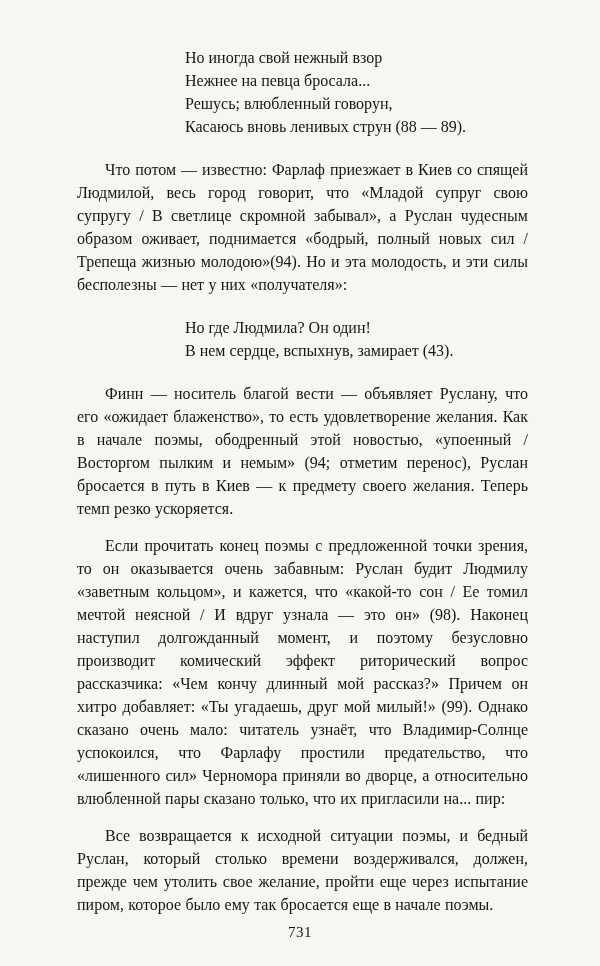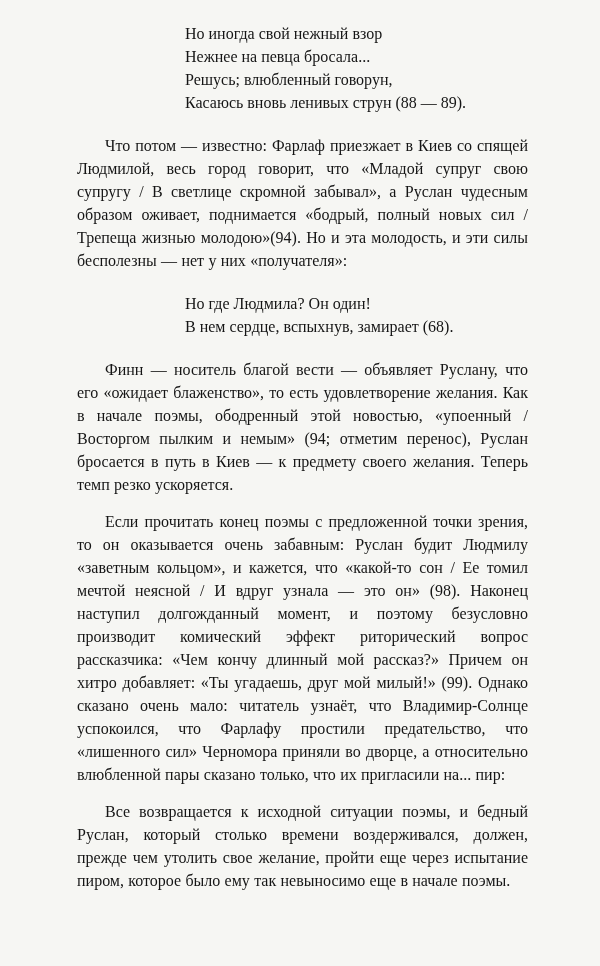--- a/index.html
+++ b/index.html
@@ -11,21 +11,21 @@
     position: relative;
     width: 600px;
     height: 966px;
     margin: 0 auto;
     background: #f6f6f3;
     color: #151515;
     font-family: "Liberation Serif", "DejaVu Serif", serif;
     font-size: 16px;
     line-height: 23px;
     box-sizing: border-box;
-    padding: 18px 58px 60px 63px;
+    padding: 42px 58px 60px 63px;
     overflow: hidden;
   }
   .para {
     margin: 14px;
     text-align: justify;
     text-indent: 28px;
     hyphens: none;
     word-spacing: 0.02em;
   }
   .verse {
@@ -52,23 +52,24 @@
 <div class="page">
 
   <div class="verse first">Но иногда свой нежный взор
 Нежнее на певца бросала...
 Решусь; влюбленный говорун,
 Касаюсь вновь ленивых струн (88 — 89).</div>
 
   <p class="para">Что потом — известно: Фарлаф приезжает в Киев со спящей Людмилой, весь город говорит, что «Младой супруг свою супругу / В светлице скромной забывал», а Руслан чудесным образом оживает, поднимается «бодрый, полный новых сил / Трепеща жизнью молодою»(94). Но и эта молодость, и эти силы бесполезны — нет у них «получателя»:</p>
 
   <div class="verse">Но где Людмила? Он один!
-В нем сердце, вспыхнув, замирает (68).</div>
+В нем сердце, вспыхнув, замирает (43).</div>
 
   <p class="para">Финн — носитель благой вести — объявляет Руслану, что его «ожидает блаженство», то есть удовлетворение желания. Как в начале поэмы, ободренный этой новостью, «упоенный / Восторгом пылким и немым» (94; отметим перенос), Руслан бросается в путь в Киев — к предмету своего желания. Теперь темп резко ускоряется.</p>
 
   <p class="para">Если прочитать конец поэмы с предложенной точки зрения, то он оказывается очень забавным: Руслан будит Людмилу «заветным кольцом», и кажется, что «какой-то сон / Ее томил мечтой неясной / И вдруг узнала — это он» (98). Наконец наступил долгожданный момент, и поэтому безусловно производит комический эффект риторический вопрос рассказчика: «Чем кончу длинный мой рассказ?» Причем он хитро добавляет: «Ты угадаешь, друг мой милый!» (99). Однако сказано очень мало: читатель узнаёт, что Владимир-Солнце успокоился, что Фарлафу простили предательство, что «лишенного сил» Черномора приняли во дворце, а относительно влюбленной пары сказано только, что их пригласили на... пир:</p>
 
 
-  <p class="para">Все возвращается к исходной ситуации поэмы, и бедный Руслан, который столько времени воздерживался, должен, прежде чем утолить свое желание, пройти еще через испытание пиром, которое было ему так невыносимо еще в начале поэмы.</p>
+  <p class="para">Все возвращается к исходной ситуации поэмы, и бедный Руслан, который столько времени воздерживался, должен, прежде чем утолить свое желание, пройти еще через испытание пиром, которое было ему так бросается еще в начале поэмы.</p>
 
+  <div class="page-number">731</div>
 
 </div>
 
 </body></html>

